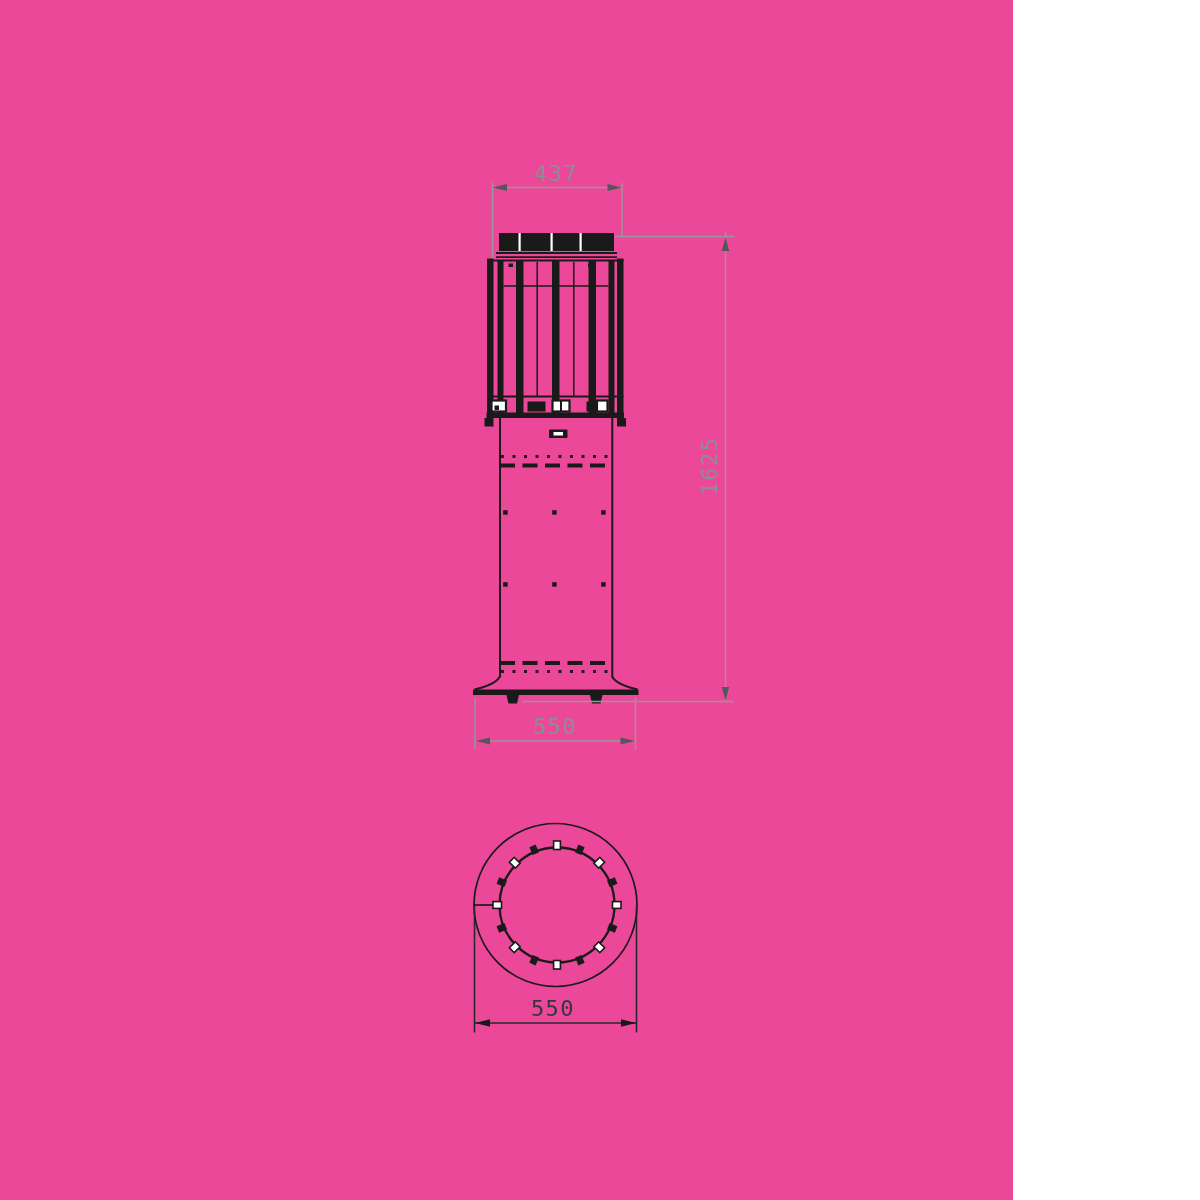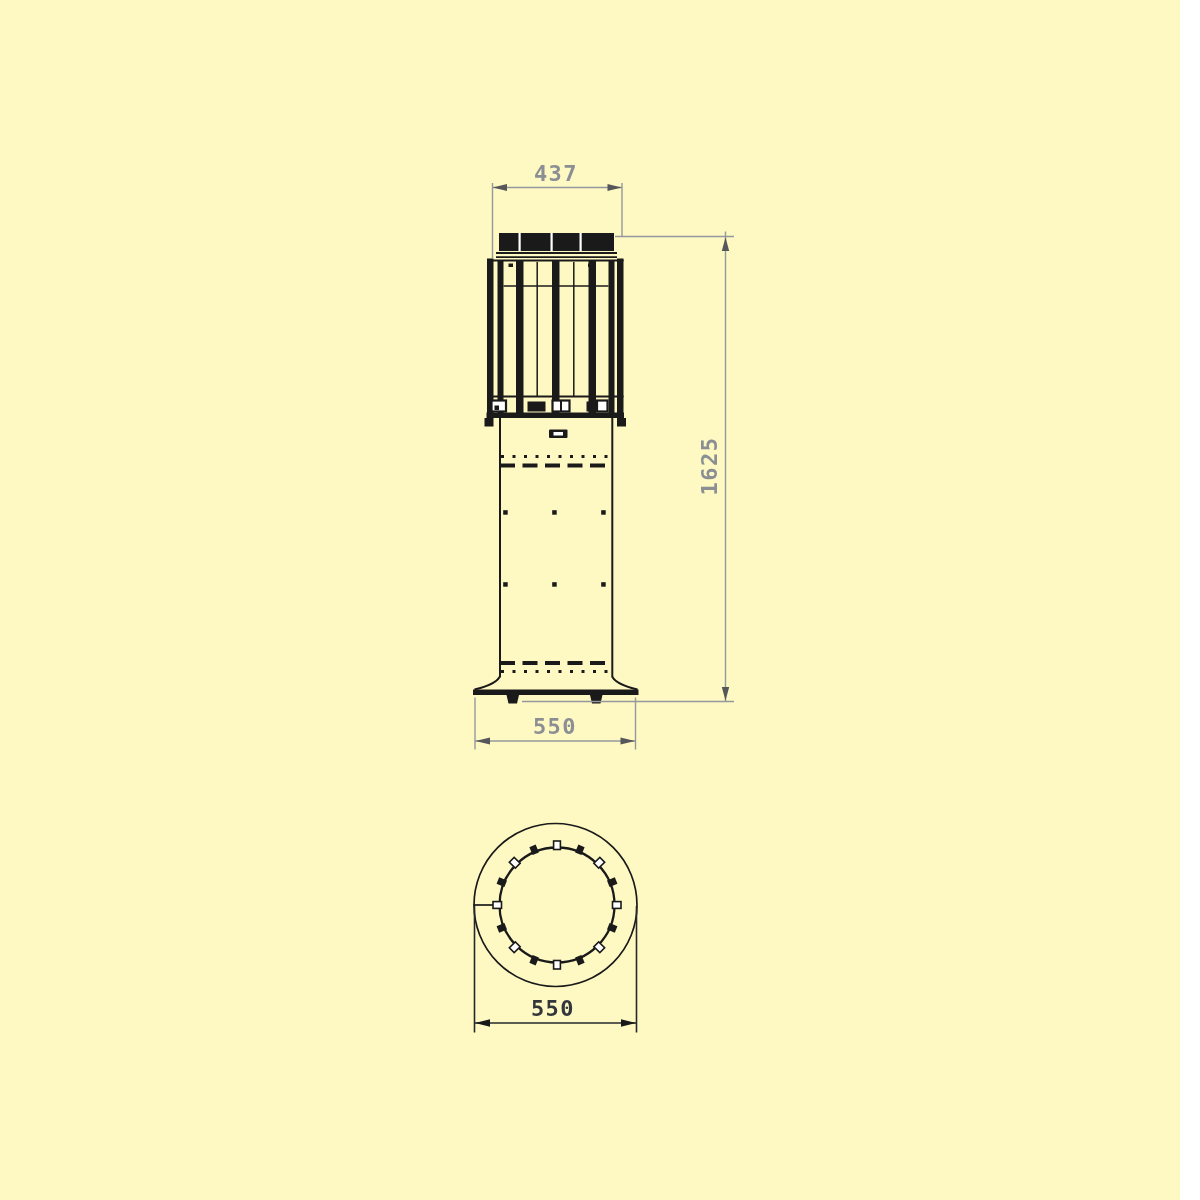--- a/index.html
+++ b/index.html
@@ -1,16 +1,16 @@
 <!DOCTYPE html>
 <html><head>
 <meta charset="utf-8">
 <style>
   html,body{margin:0;padding:0;background:#ffffff;}
-  #canvas{position:relative;width:1180px;height:1200px;background:#fef9c3;overflow:hidden;font-weight:bold;}
+  #canvas{position:relative;width:1013px;height:1200px;background:#ec4899;overflow:hidden;}
   svg{display:block;}
   .k  {stroke:#1a1a1a;fill:none;}
   .kf {fill:#1a1a1a;stroke:none;}
   .wf {fill:#ffffff;stroke:#1a1a1a;}
   .g  {stroke:#95989c;fill:none;stroke-width:1.4;}
   .ga {fill:#55575a;stroke:none;}
   .d  {stroke:#26282c;fill:none;stroke-width:1.6;}
   .da {fill:#17181a;stroke:none;}
   text{font-family:"DejaVu Sans Mono","Liberation Mono",monospace;letter-spacing:1.5px;}
   .dimtxt{font-size:22px;}

